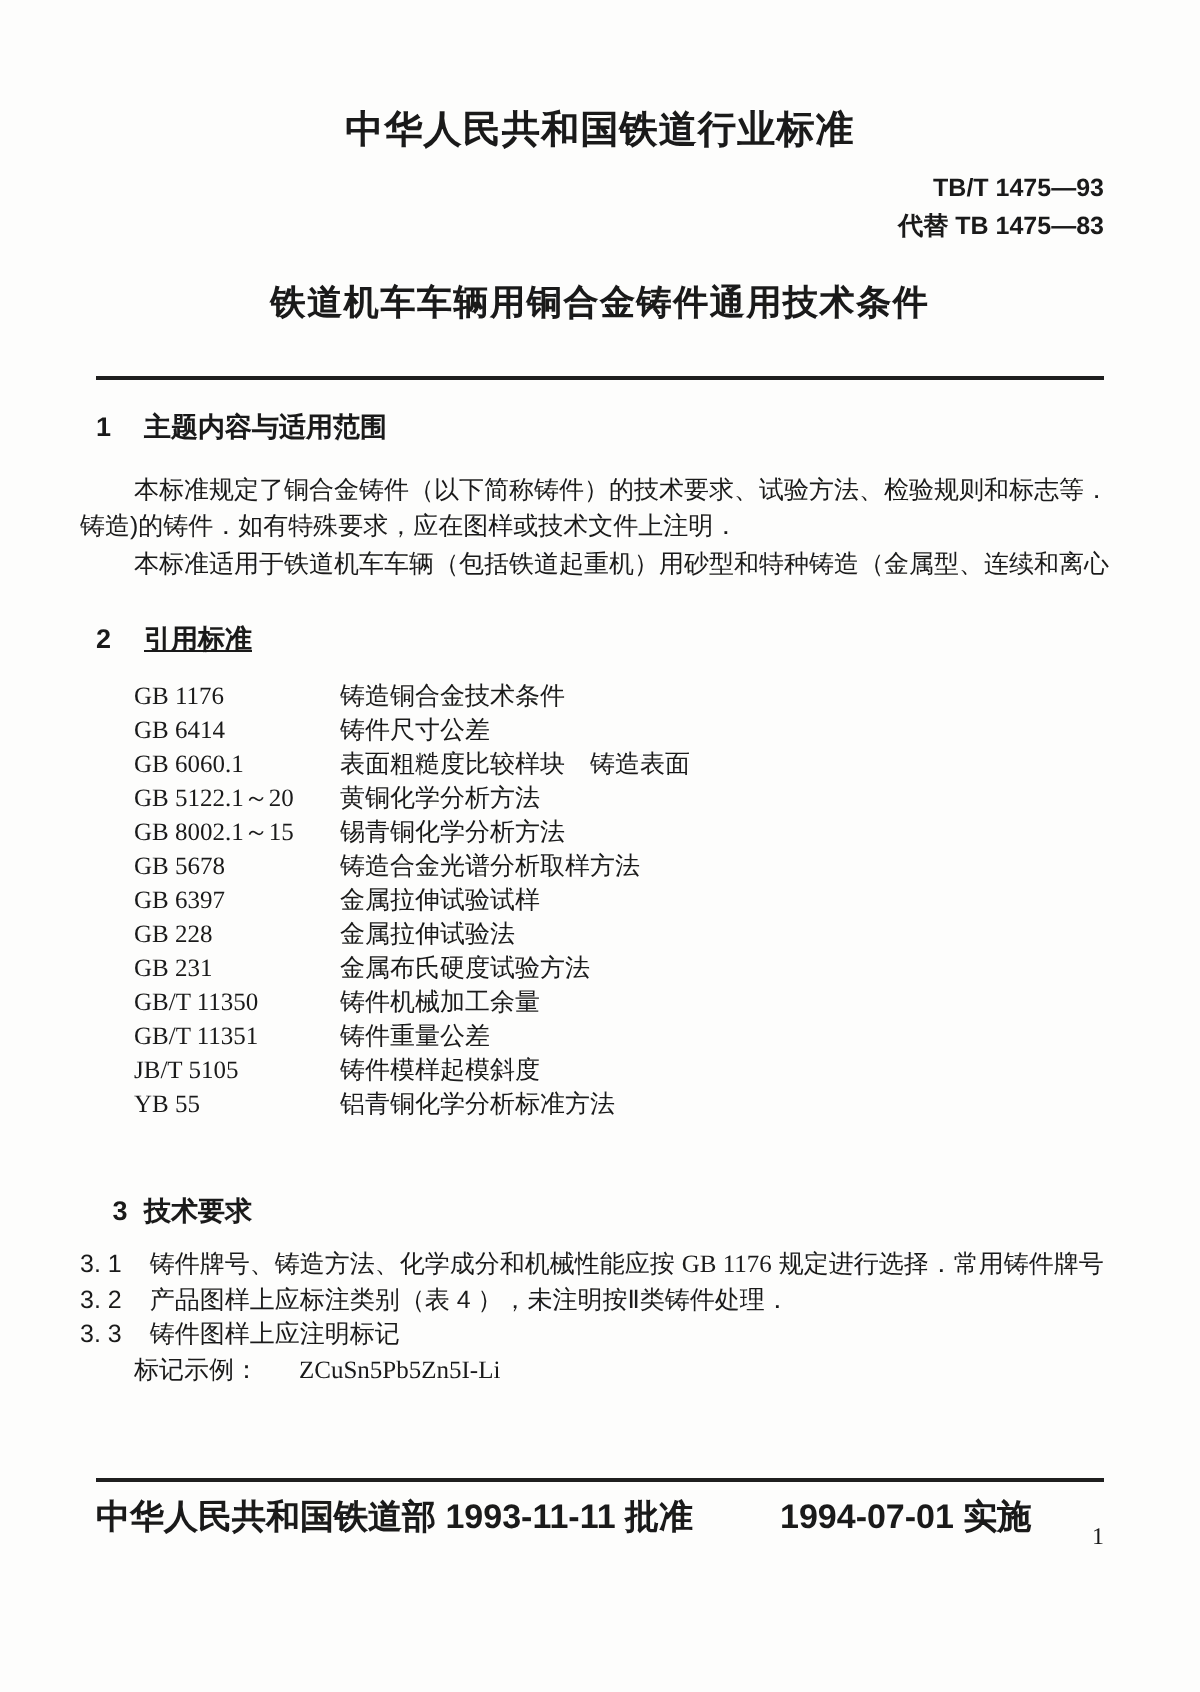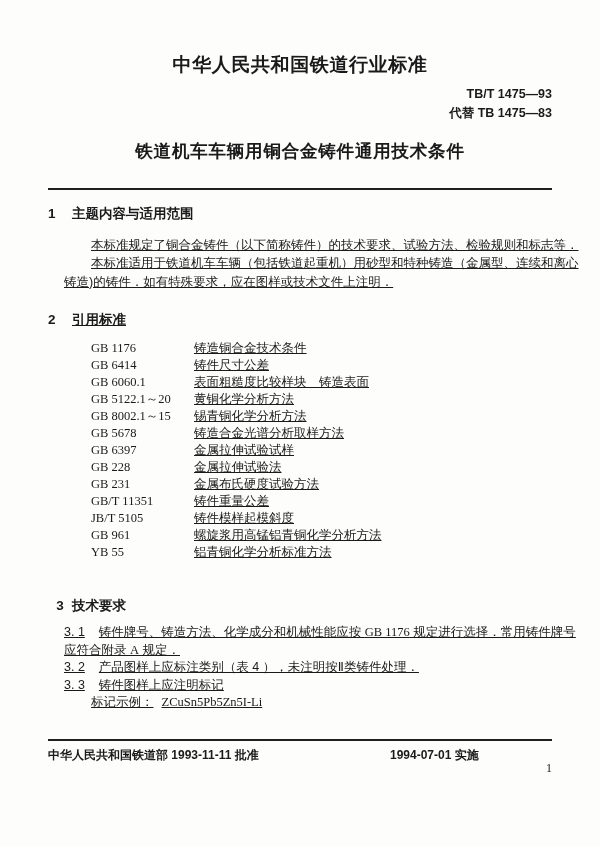--- a/index.html
+++ b/index.html
@@ -50,45 +50,44 @@
     font-size: 13.5px;
     font-weight: 700;
     white-space: nowrap;
   }
   .sec-heading .sec-num { display: inline-block; min-width: 24px; }
   .h-s1 { top: 205px; }
   .h-s2 { top: 311px; text-decoration: underline; }
   .h-s3 { top: 597px; text-align: center; }
   .body-block {
     position: absolute;
-    left: 64px;
+    left: 40px;
     width: 506px;
     font-size: 12.5px;
-    text-decoration: underline;
   }
   .bl { white-space: nowrap; }
   .indent { padding-left: 27px; }
   .s1-body { top: 236px; line-height: 18.4px; }
   .std-list { top: 340px; line-height: 17px; }
   .std-row { padding-left: 27px; white-space: nowrap; }
   .code {
     display: inline-block;
     width: 103px;
     font-family: "Liberation Serif", serif;
     font-size: 12.5px;
   }
   .lat { font-family: "Liberation Serif", serif; }
   .clauses { top: 624px; line-height: 17.5px; }
   .cnum { margin-right: 14px; }
-  .mark-val { margin-left: 8px; }
+  .mark-val { margin-left: 20px; }
   .footer {
     position: absolute;
     top: 747px; left: 48px;
     width: 504px;
-    font-size: 12px;
+    font-size: 17px;
     font-weight: 600;
     white-space: nowrap;
   }
   .impl { position: absolute; left: 342px; top: 0; }
   .page-num {
     position: absolute;
     top: 761px; left: 540px;
     width: 12px;
     text-align: right;
     font-size: 12px;
@@ -109,54 +108,51 @@
   <div class="doc-title">铁道机车车辆用铜合金铸件通用技术条件</div>
 
   <div class="rule rule-title"></div>
 
   <div class="sec-heading h-s1">
     <span class="sec-num">1</span><span>主题内容与适用范围</span>
   </div>
 
   <div class="body-block s1-body">
     <div class="bl indent">本标准规定了铜合金铸件（以下简称铸件）的技术要求、试验方法、检验规则和标志等．</div>
+    <div class="bl">铸造)的铸件．如有特殊要求，应在图样或技术文件上注明．</div>
     <div class="bl indent">本标准适用于铁道机车车辆（包括铁道起重机）用砂型和特种铸造（金属型、连续和离心</div>
-    <div class="bl">铸造)的铸件．如有特殊要求，应在图样或技术文件上注明．</div>
   </div>
 
   <div class="sec-heading h-s2">
     <span class="sec-num">2</span><span>引用标准</span>
   </div>
 
   <div class="body-block std-list">
     <div class="std-row"><span class="code">GB 1176</span><span>铸造铜合金技术条件</span></div>
     <div class="std-row"><span class="code">GB 6414</span><span>铸件尺寸公差</span></div>
     <div class="std-row"><span class="code">GB 6060.1</span><span>表面粗糙度比较样块　铸造表面</span></div>
     <div class="std-row"><span class="code">GB 5122.1～20</span><span>黄铜化学分析方法</span></div>
     <div class="std-row"><span class="code">GB 8002.1～15</span><span>锡青铜化学分析方法</span></div>
     <div class="std-row"><span class="code">GB 5678</span><span>铸造合金光谱分析取样方法</span></div>
     <div class="std-row"><span class="code">GB 6397</span><span>金属拉伸试验试样</span></div>
     <div class="std-row"><span class="code">GB 228</span><span>金属拉伸试验法</span></div>
     <div class="std-row"><span class="code">GB 231</span><span>金属布氏硬度试验方法</span></div>
+    <div class="std-row"><span class="code">GB/T 11350</span><span>铸件机械加工余量</span></div>
     <div class="std-row"><span class="code">GB/T 11351</span><span>铸件重量公差</span></div>
     <div class="std-row"><span class="code">JB/T 5105</span><span>铸件模样起模斜度</span></div>
-    <div class="std-row"><span class="code">GB 961</span><span>螺旋浆用高锰铝青铜化学分析方法</span></div>
     <div class="std-row"><span class="code">YB 55</span><span>铝青铜化学分析标准方法</span></div>
   </div>
 
   <div class="sec-heading h-s3">
     <span class="sec-num">3</span><span>技术要求</span>
   </div>
 
   <div class="body-block clauses">
     <div class="bl">
       <span class="cnum">3. 1</span><span>铸件牌号、铸造方法、化学成分和机械性能应按 </span><span class="lat">GB 1176</span><span> 规定进行选择．常用铸件牌号</span>
-    </div>
-    <div class="bl">
-      <span>应符合附录 </span><span class="lat">A</span><span> 规定．</span>
     </div>
     <div class="bl">
       <span class="cnum">3. 2</span><span>产品图样上应标注类别（表 4 ），未注明按Ⅱ类铸件处理．</span>
     </div>
     <div class="bl">
       <span class="cnum">3. 3</span><span>铸件图样上应注明标记</span>
     </div>
     <div class="bl indent">
       <span>标记示例：</span><span class="lat mark-val">ZCuSn5Pb5Zn5I-Li</span>
     </div>

